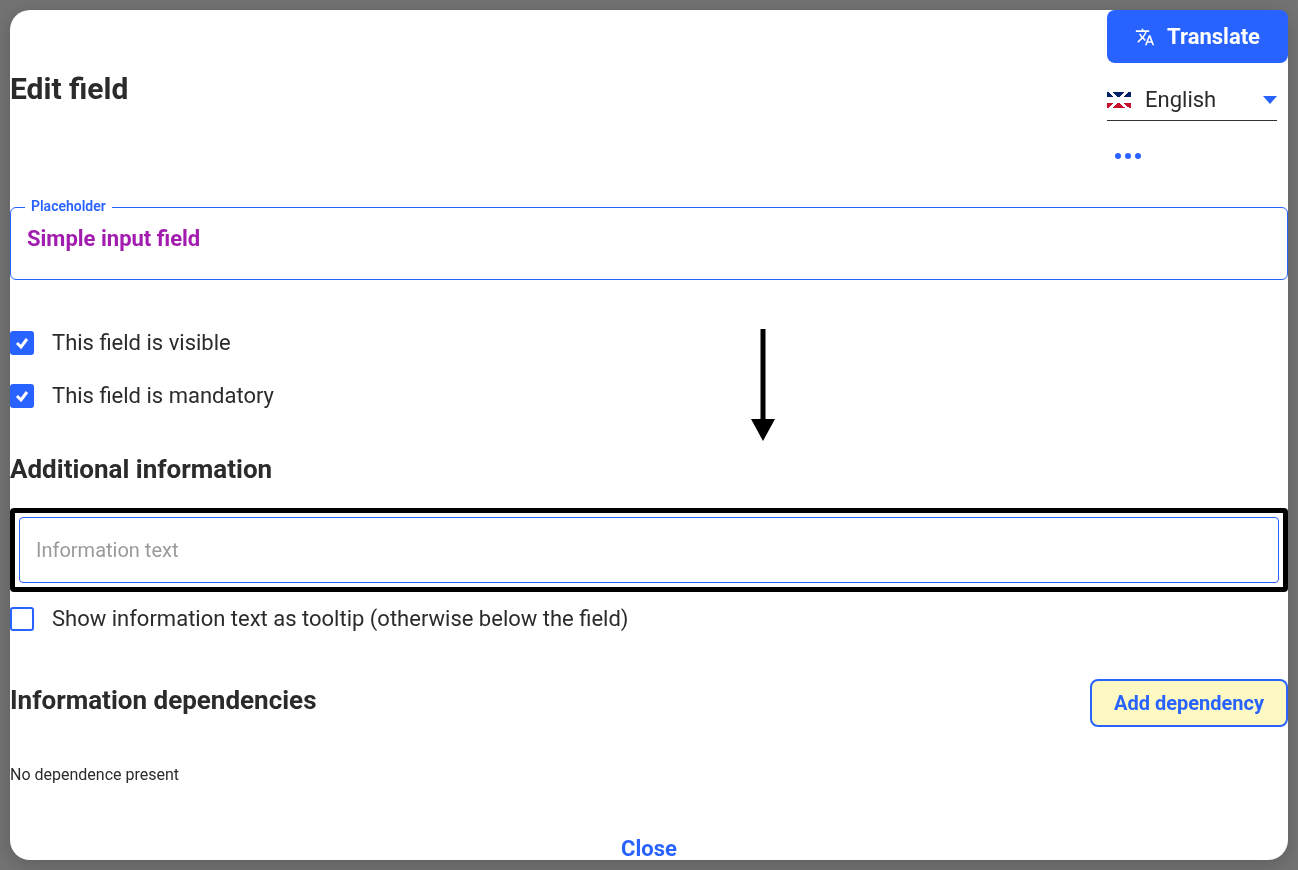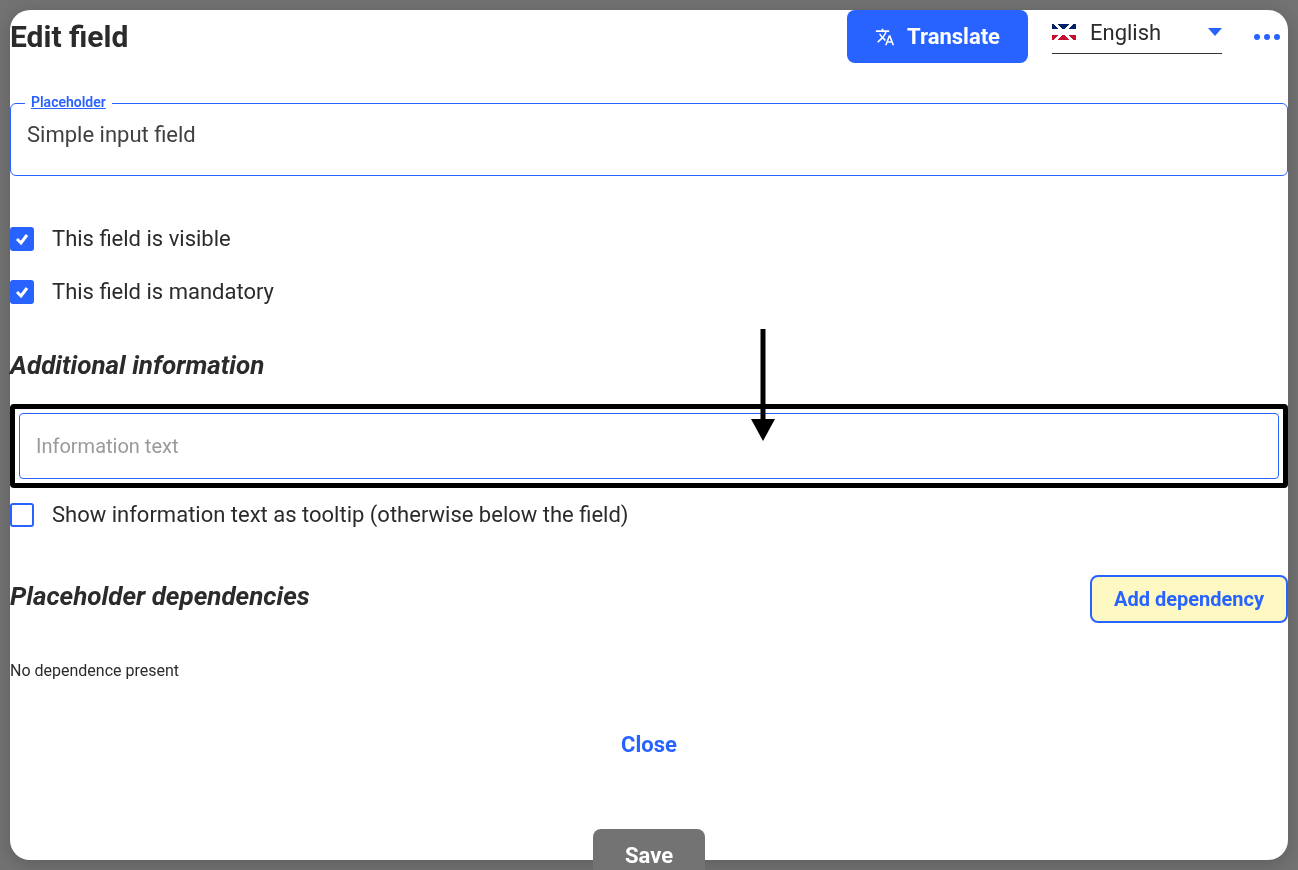--- a/index.html
+++ b/index.html
@@ -5,50 +5,50 @@
     * { box-sizing: border-box; margin: 0; padding: 0; font-family: -apple-system, BlinkMacSystemFont, "Segoe UI", Roboto, sans-serif; }
     body { background: #737373; width: 1298px; height: 870px; position: relative; }
     .modal {
       position: absolute; top: 10px; left: 10px; right: 10px; bottom: 10px;
       background: #fff; border-radius: 20px; 
       box-shadow: 0 4px 20px rgba(0,0,0,0.2);
       display: flex; flex-direction: column;
     }
     .header { display: flex; align-items: center; justify-content: space-between; margin-bottom: 40px; }
     .title { font-size: 30px; font-weight: 700; color: #2b2b2b; }
-    .header-right { display: flex; align-items: center; gap: 24px; }
+    .header-right { display: flex; align-items: flex-start; gap: 24px; flex-direction: column; }
     .translate-btn {
       background: #2963ff; color: #fff; border: none; border-radius: 8px;
       padding: 14px 28px; font-size: 22px; font-weight: 700; display: flex; align-items: center; gap: 12px;
       cursor: pointer;
     }
     .translate-icon { width: 20px; height: 20px; fill: #fff; }
     .lang-select { display: flex; align-items: center; gap: 14px; border-bottom: 1px solid #333; padding-bottom: 8px; min-width: 170px; cursor: pointer; }
     .flag { width: 24px; height: 16px; position: relative; overflow: hidden; }
     .flag::before { content: ""; position: absolute; inset: 0; background: linear-gradient(to bottom, #012169 33%, #fff 33%, #fff 66%, #c8102e 66%); }
     .flag::after { content: ""; position: absolute; inset: 0; background:
       linear-gradient(45deg, transparent 45%, #fff 45%, #fff 55%, transparent 55%),
       linear-gradient(-45deg, transparent 45%, #fff 45%, #fff 55%, transparent 55%),
       linear-gradient(45deg, transparent 47%, #c8102e 47%, #c8102e 53%, transparent 53%),
       linear-gradient(-45deg, transparent 47%, #c8102e 47%, #c8102e 53%, transparent 53%); }
     .lang-text { font-size: 22px; color: #2b2b2b; flex: 1; }
     .chevron { width: 0; height: 0; border-left: 7px solid transparent; border-right: 7px solid transparent; border-top: 8px solid #2963ff; }
     .more-dots { display: flex; gap: 4px; cursor: pointer; padding: 8px; }
     .dot { width: 6px; height: 6px; border-radius: 50%; background: #2963ff; }
     .field-wrap { border: 1px solid #2963ff; border-radius: 6px; padding: 18px 16px 28px; position: relative; margin-bottom: 22px; }
-    .field-label { position: absolute; top: -10px; left: 14px; background: #fff; padding: 0 6px; font-size: 14px; font-weight: 600; color: #2963ff; text-decoration: underline; }
-    .field-value { font-size: 22px; color: #404040; border: none; outline: none; width: 100%; background: transparent; }
+    .field-label { position: absolute; top: -10px; left: 14px; background: #fff; padding: 0 6px; font-size: 14px; font-weight: 600; color: #2963ff; }
+    .field-value { font-size: 22px; color: #a21caf; border: none; outline: none; width: 100%; background: transparent; font-weight: bold; }
     .divider { height: 1px; background: #d0d0d0; margin-bottom: 28px; }
     .check-row { display: flex; align-items: center; gap: 18px; margin-bottom: 28px; }
     .checkbox { width: 24px; height: 24px; border-radius: 3px; display: flex; align-items: center; justify-content: center; cursor: pointer; }
     .checkbox.checked { background: #2963ff; }
     .checkbox.unchecked { border: 2px solid #2963ff; background: #fff; }
     .checkmark { stroke: #fff; stroke-width: 3; fill: none; }
     .check-label { font-size: 22px; color: #2b2b2b; }
-    .section-head { font-size: 26px; font-weight: 700; color: #2b2b2b; margin-top: 18px; margin-bottom: 6px; font-style: italic; }
+    .section-head { font-size: 26px; font-weight: 700; color: #2b2b2b; margin-top: 18px; margin-bottom: 6px; }
     .section-divider { height: 1px; background: #d0d0d0; margin-bottom: 18px; }
     .info-field-outer { border: 5px solid #000; border-radius: 4px; padding: 4px; margin-bottom: 14px; }
     .info-field {
       border: 1px solid #2963ff; border-radius: 4px; padding: 20px 16px;
       font-size: 20px; color: #9a9a9a; width: 100%; outline: none; background: #fff;
     }
     .info-field::placeholder { color: #9a9a9a; }
     .dep-row { display: flex; align-items: center; justify-content: space-between; margin-top: 20px; }
     .add-dep-btn {
       border: 2px solid #2963ff; color: #2963ff; background: #fef9c3; border-radius: 8px;
@@ -117,21 +117,21 @@
   <div class="info-field-outer">
     <input class="info-field" placeholder="Information text" style="">
   </div>
 
   <div class="check-row">
     <div class="checkbox unchecked"></div>
     <span class="check-label">Show information text as tooltip (otherwise below the field)</span>
   </div>
 
   <div class="dep-row">
-    <h2 class="section-head" style="margin-top:0;">Placeholder dependencies</h2>
+    <h2 class="section-head" style="margin-top:0;">Information dependencies</h2>
     <button class="add-dep-btn">Add dependency</button>
   </div>
   <div class="section-divider"></div>
   <div class="dep-empty">No dependence present</div>
 
   <div class="footer">
     <button class="close-btn">Close</button>
     <button class="save-btn">Save</button>
   </div>
 </div>

